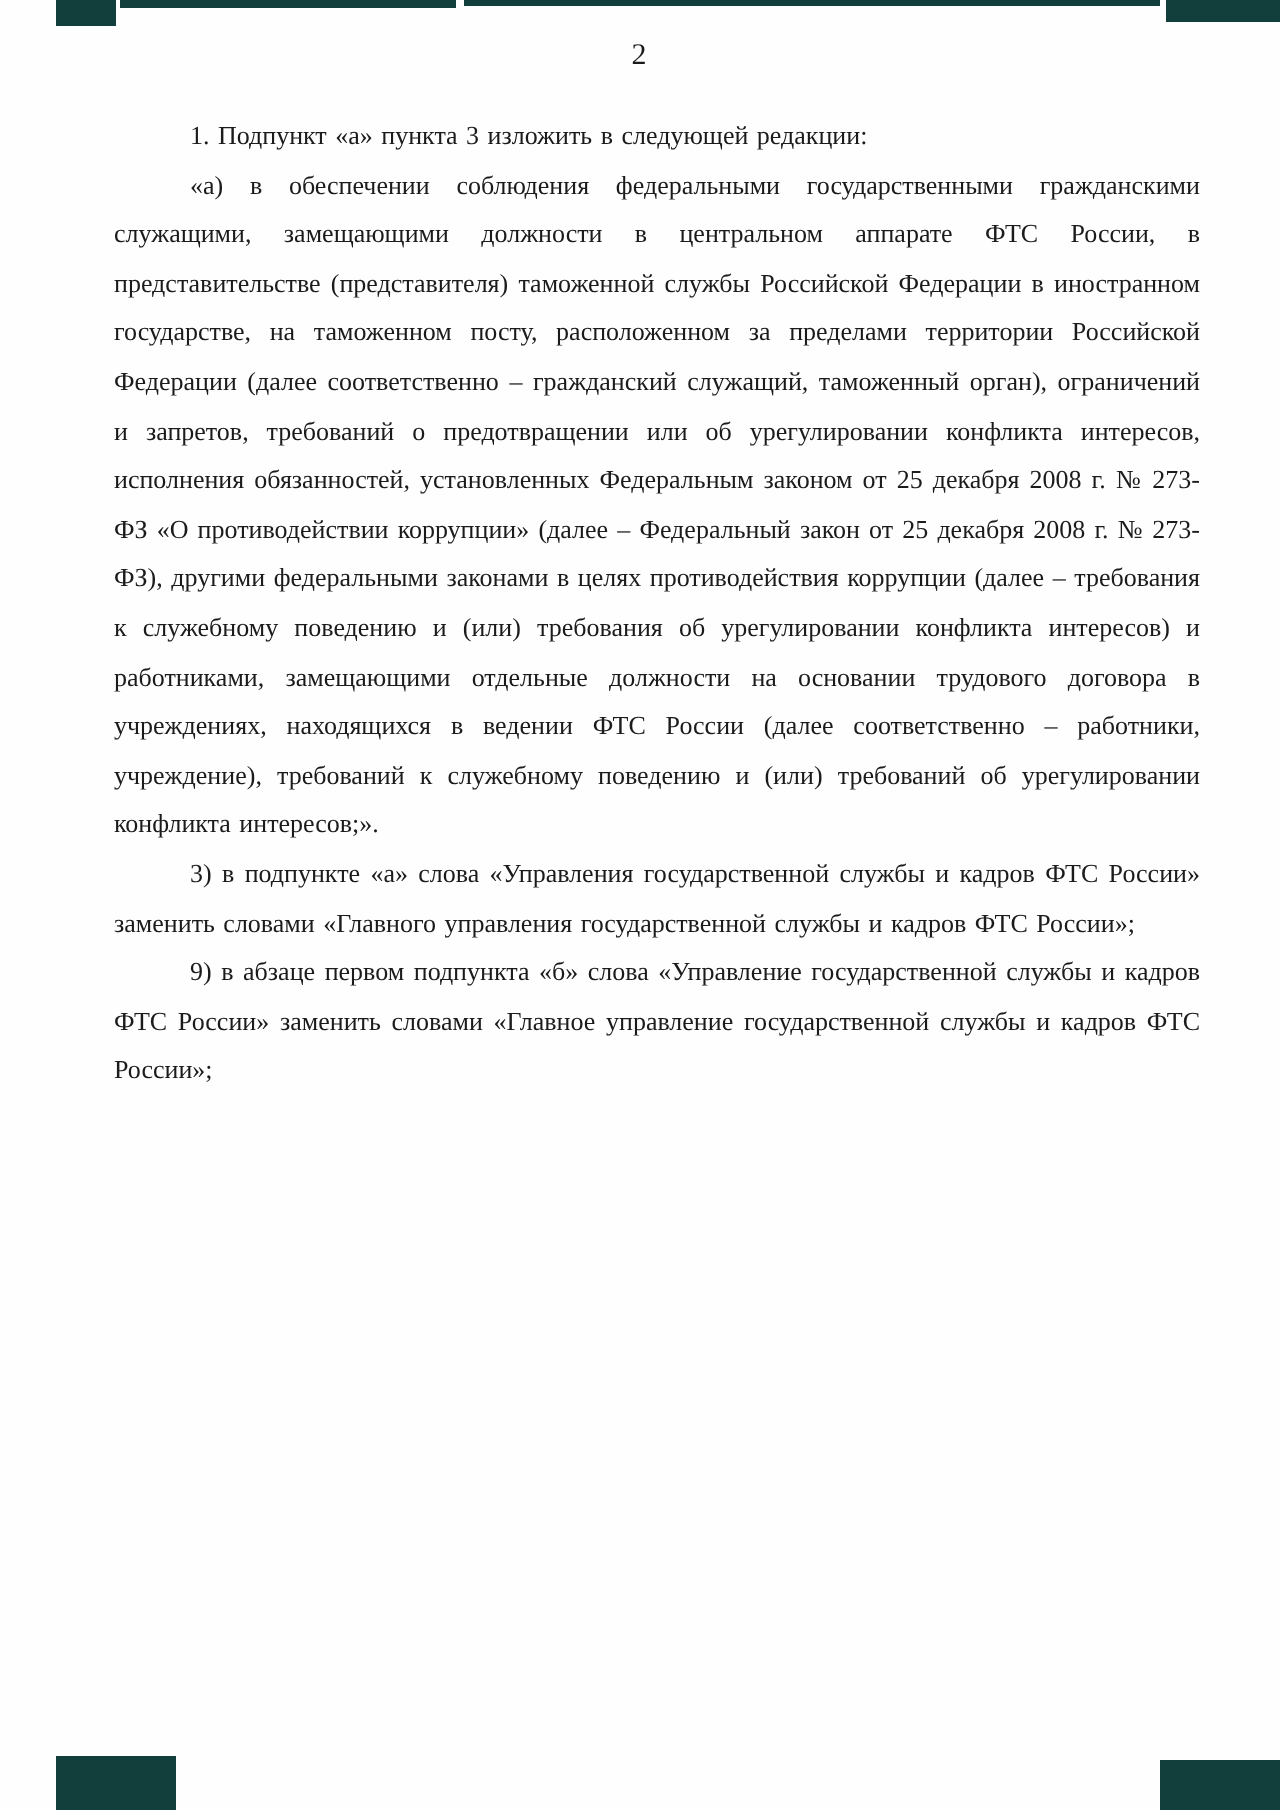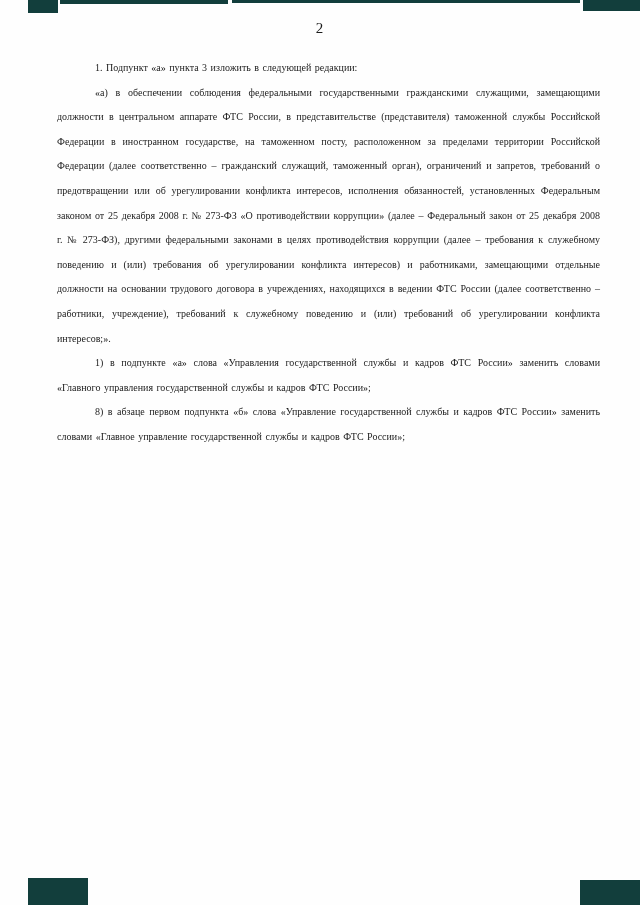--- a/index.html
+++ b/index.html
@@ -39,21 +39,21 @@
     width: 100%;
     text-align: center;
     font-size: 15px;
     letter-spacing: 1px;
   }
   .content {
     position: absolute;
     top: 56px;
     left: 57px;
     right: 40px;
-    font-size: 10px;
+    font-size: 13px;
     line-height: 24.6px;
     text-align: justify;
   }
   .content p {
     margin: 0;
     padding: 0;
     text-indent: 38px;
     word-spacing: 1px;
   }
 </style>
@@ -67,17 +67,17 @@
   <div class="scan-mark mark-top-line2" style="background: rgb(18, 62, 60);"></div>
   <div class="scan-mark mark-tr-block" style="background: rgb(18, 62, 60);"></div>
   <div class="scan-mark mark-bl-block" style="background: rgb(18, 62, 60);"></div>
   <div class="scan-mark mark-br-block" style="background: rgb(18, 62, 60);"></div>
 
   <div class="page-number">2</div>
 
   <div class="content">
     <p>1. Подпункт «а» пункта 3 изложить в следующей редакции:</p>
     <p>«а) в обеспечении соблюдения федеральными государственными гражданскими служащими, замещающими должности в центральном аппарате ФТС России, в представительстве (представителя) таможенной службы Российской Федерации в иностранном государстве, на таможенном посту, расположенном за пределами территории Российской Федерации (далее соответственно – гражданский служащий, таможенный орган), ограничений и запретов, требований о предотвращении или об урегулировании конфликта интересов, исполнения обязанностей, установленных Федеральным законом от 25 декабря 2008 г. № 273-ФЗ «О противодействии коррупции» (далее – Федеральный закон от 25 декабря 2008 г. № 273-ФЗ), другими федеральными законами в целях противодействия коррупции (далее – требования к служебному поведению и (или) требования об урегулировании конфликта интересов) и работниками, замещающими отдельные должности на основании трудового договора в учреждениях, находящихся в ведении ФТС России (далее соответственно – работники, учреждение), требований к служебному поведению и (или) требований об урегулировании конфликта интересов;».</p>
-    <p>1) в подпункте «а» слова «Управления государственной службы и кадров ФТС России» заменить словами «Главного управления государственной службы и кадров ФТС России»;</p>
-    <p>8) в абзаце первом подпункта «б» слова «Управление государственной службы и кадров ФТС России» заменить словами «Главное управление государственной службы и кадров ФТС России»;</p>
+    <p>3) в подпункте «а» слова «Управления государственной службы и кадров ФТС России» заменить словами «Главного управления государственной службы и кадров ФТС России»;</p>
+    <p>9) в абзаце первом подпункта «б» слова «Управление государственной службы и кадров ФТС России» заменить словами «Главное управление государственной службы и кадров ФТС России»;</p>
   </div>
 
 </div>
 
 </body></html>

